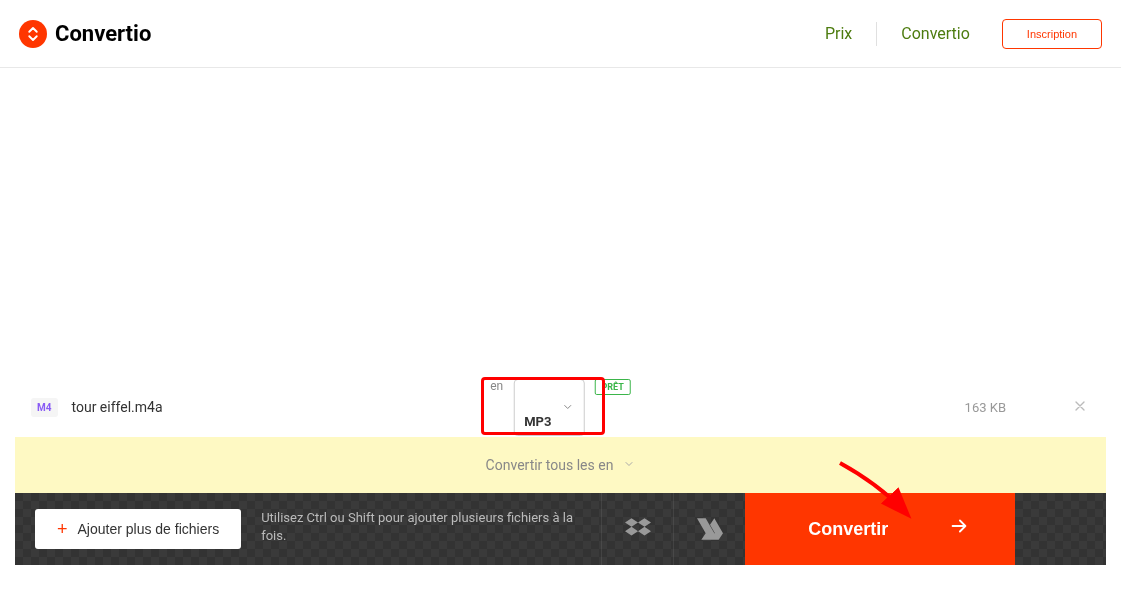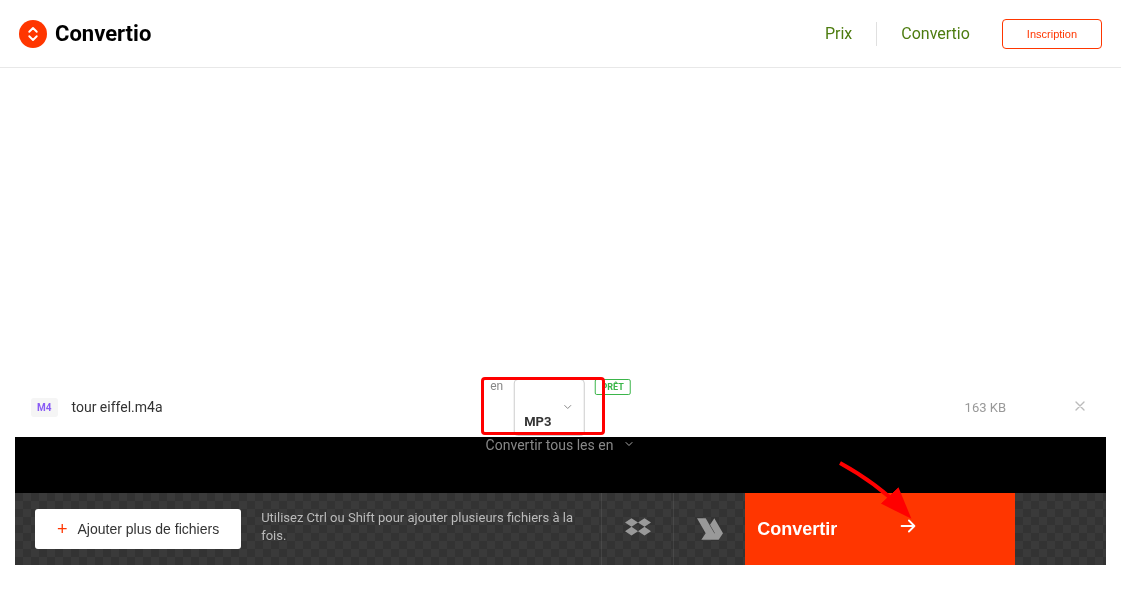--- a/index.html
+++ b/index.html
@@ -27,38 +27,38 @@
   .to-label { font-size: 12px; color: #888; }
   .format-select { display: flex; align-items: center; gap: 10px; border: 1px solid #ccc; border-radius: 4px; padding: 6px 10px; cursor: pointer; background: #fff; }
   .format-text { font-size: 13px; font-weight: 700; color: #333; margin-top: 28px; }
   .chevron { color: #888; }
   .highlight-box { position: absolute; border: 3px solid #ff0000; border-radius: 4px; pointer-events: none; }
   .status-badge { border: 1px solid #3bb54a; color: #3bb54a; font-size: 9px; font-weight: 700; padding: 2px 6px; border-radius: 2px; }
   .file-size { position: absolute; right: 100px; font-size: 13px; color: #999; }
   .close-file { position: absolute; right: 18px; color: #bbb; cursor: pointer; font-size: 18px; }
 
   
-  .convert-all-bar { background: #000000; height: 56px; display: flex; align-items: flex-start; justify-content: center; gap: 10px; color: #888; font-size: 14px; }
+  .convert-all-bar { background: #fef9c3; height: 56px; display: flex; align-items: center; justify-content: center; gap: 10px; color: #888; font-size: 14px; }
 
   
   .bottom-bar { display: flex; align-items: stretch; height: 72px; background-image: 
     linear-gradient(45deg, #3a3a3a 25%, transparent 25%),
     linear-gradient(-45deg, #3a3a3a 25%, transparent 25%),
     linear-gradient(45deg, transparent 75%, #3a3a3a 75%),
     linear-gradient(-45deg, transparent 75%, #3a3a3a 75%);
     background-size: 16px 16px;
     background-position: 0 0, 0 8px, 8px -8px, -8px 0px;
     background-color: #333333;
   }
   .add-more-btn { background: #fff; border: none; display: flex; align-items: center; gap: 10px; padding: 0 22px; margin: 16px 0 16px 20px; border-radius: 3px; cursor: pointer; font-size: 14px; color: #333; height: 40px; }
   .add-plus { color: #ff3600; font-size: 18px; font-weight: 400; }
   .hint-text { color: #bbb; font-size: 13px; padding: 16px 20px; flex: 1; max-width: 360px; line-height: 1.4; }
   .cloud-icons { display: flex; align-items: center; }
   .cloud-icon { width: 72px; display: flex; align-items: center; justify-content: center; border-left: 1px solid rgba(255,255,255,0.08); height: 100%; cursor: pointer; color: #999; }
-  .convert-btn { background: #ff3600; color: #fff; border: none; flex: 0 0 270px; display: flex; align-items: center; justify-content: flex-start; gap: 60px; font-size: 18px; font-weight: 600; cursor: pointer; padding: 0 12px; }
+  .convert-btn { background: #ff3600; color: #fff; border: none; flex: 0 0 270px; display: flex; align-items: center; justify-content: flex-end; gap: 60px; font-size: 18px; font-weight: 600; cursor: pointer; padding: 0 45px; }
   .convert-btn .arrow { font-size: 22px; }
 
   
   .annotation-arrow { position: absolute; pointer-events: none; }
 </style>
 </head>
 <body>
 
 <div class="header">
   <div class="logo">

